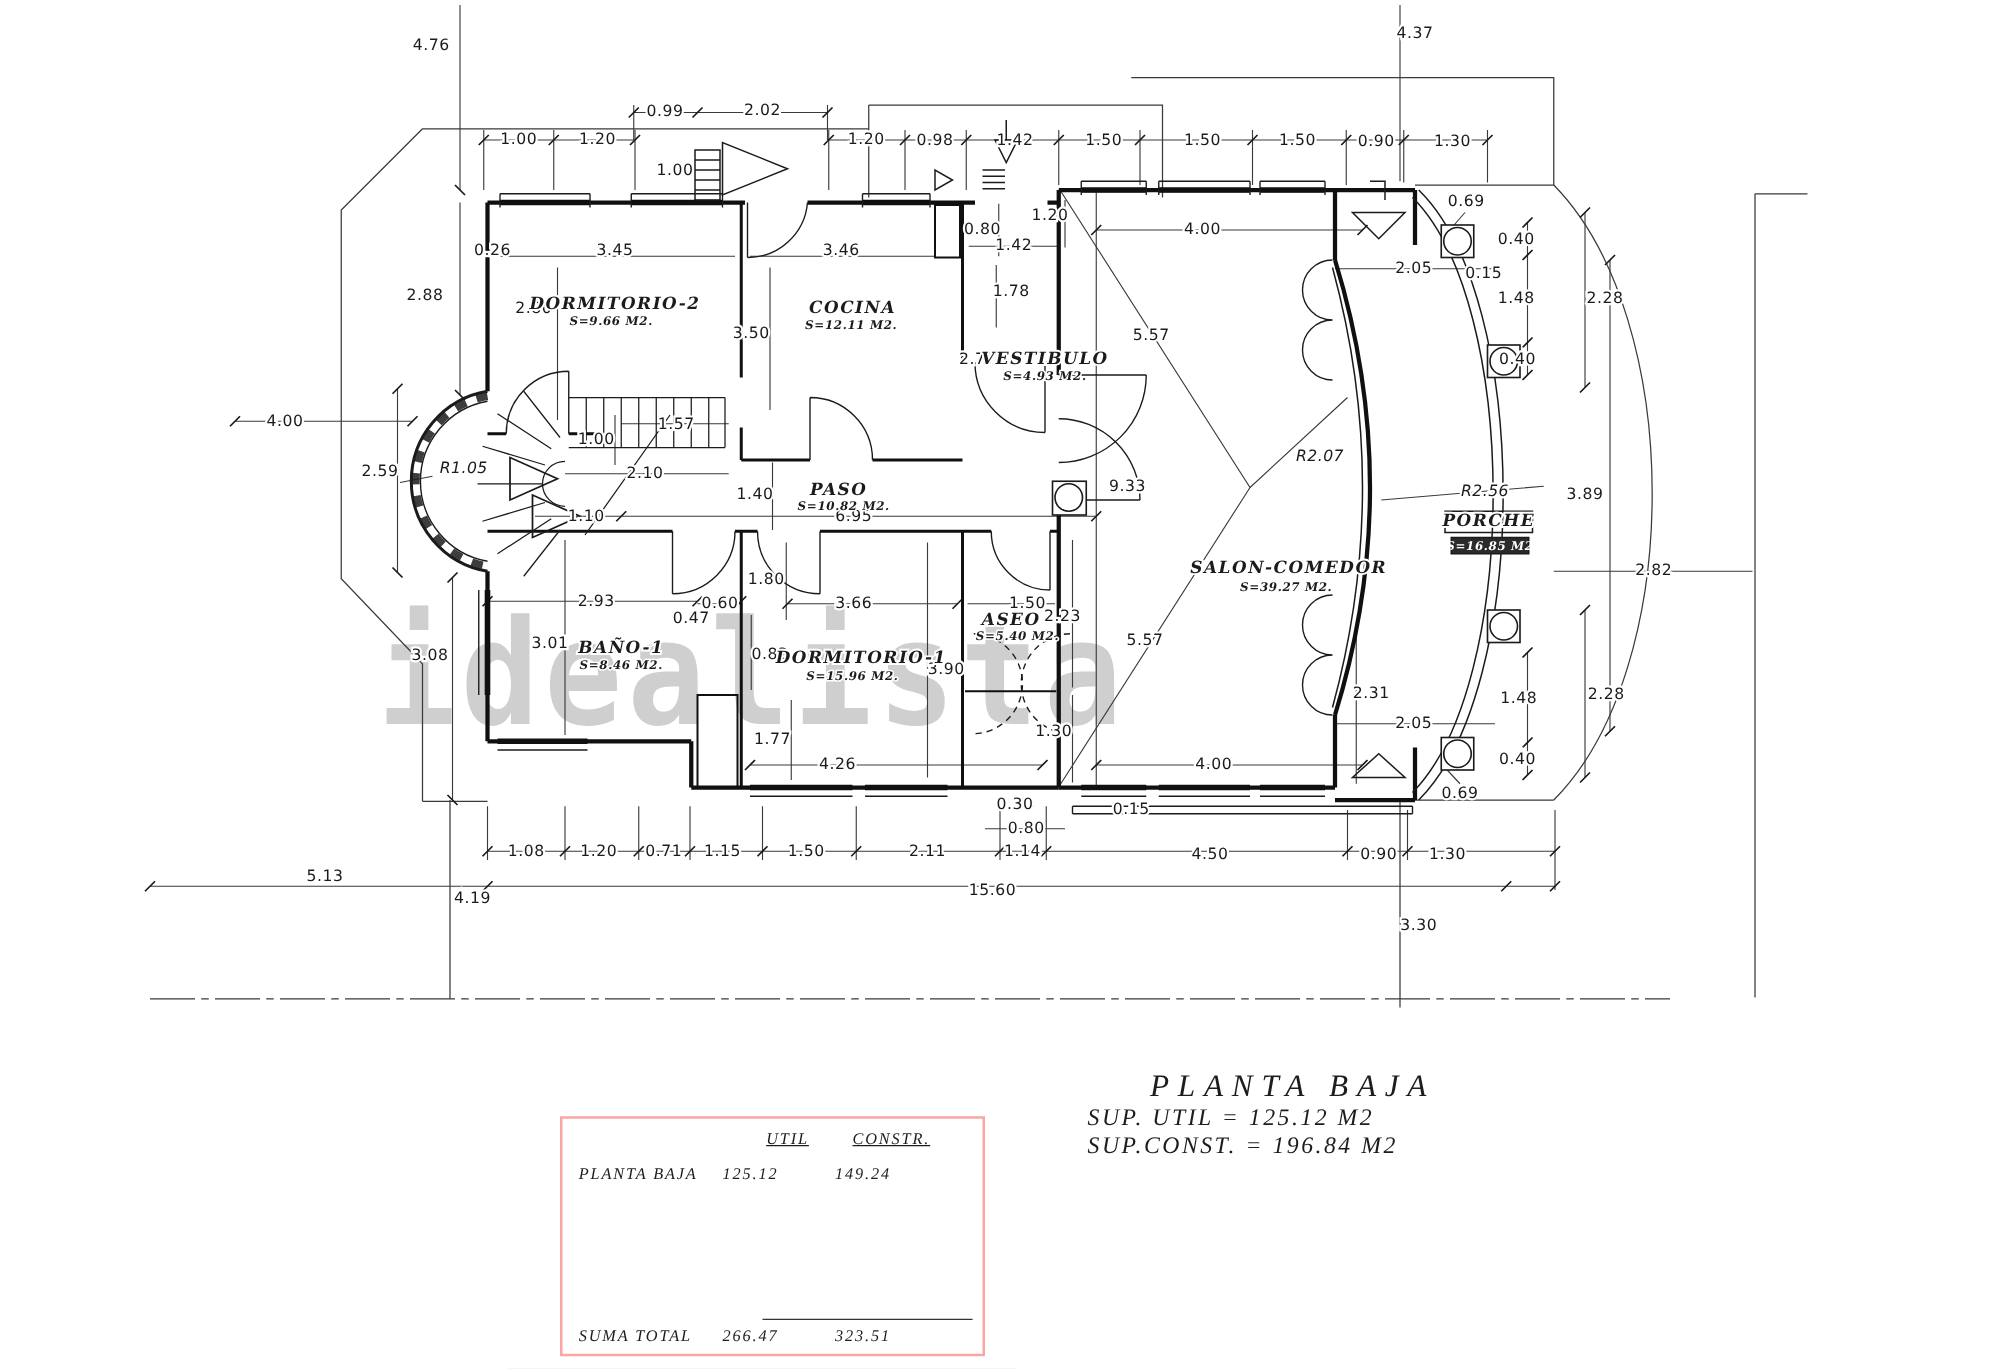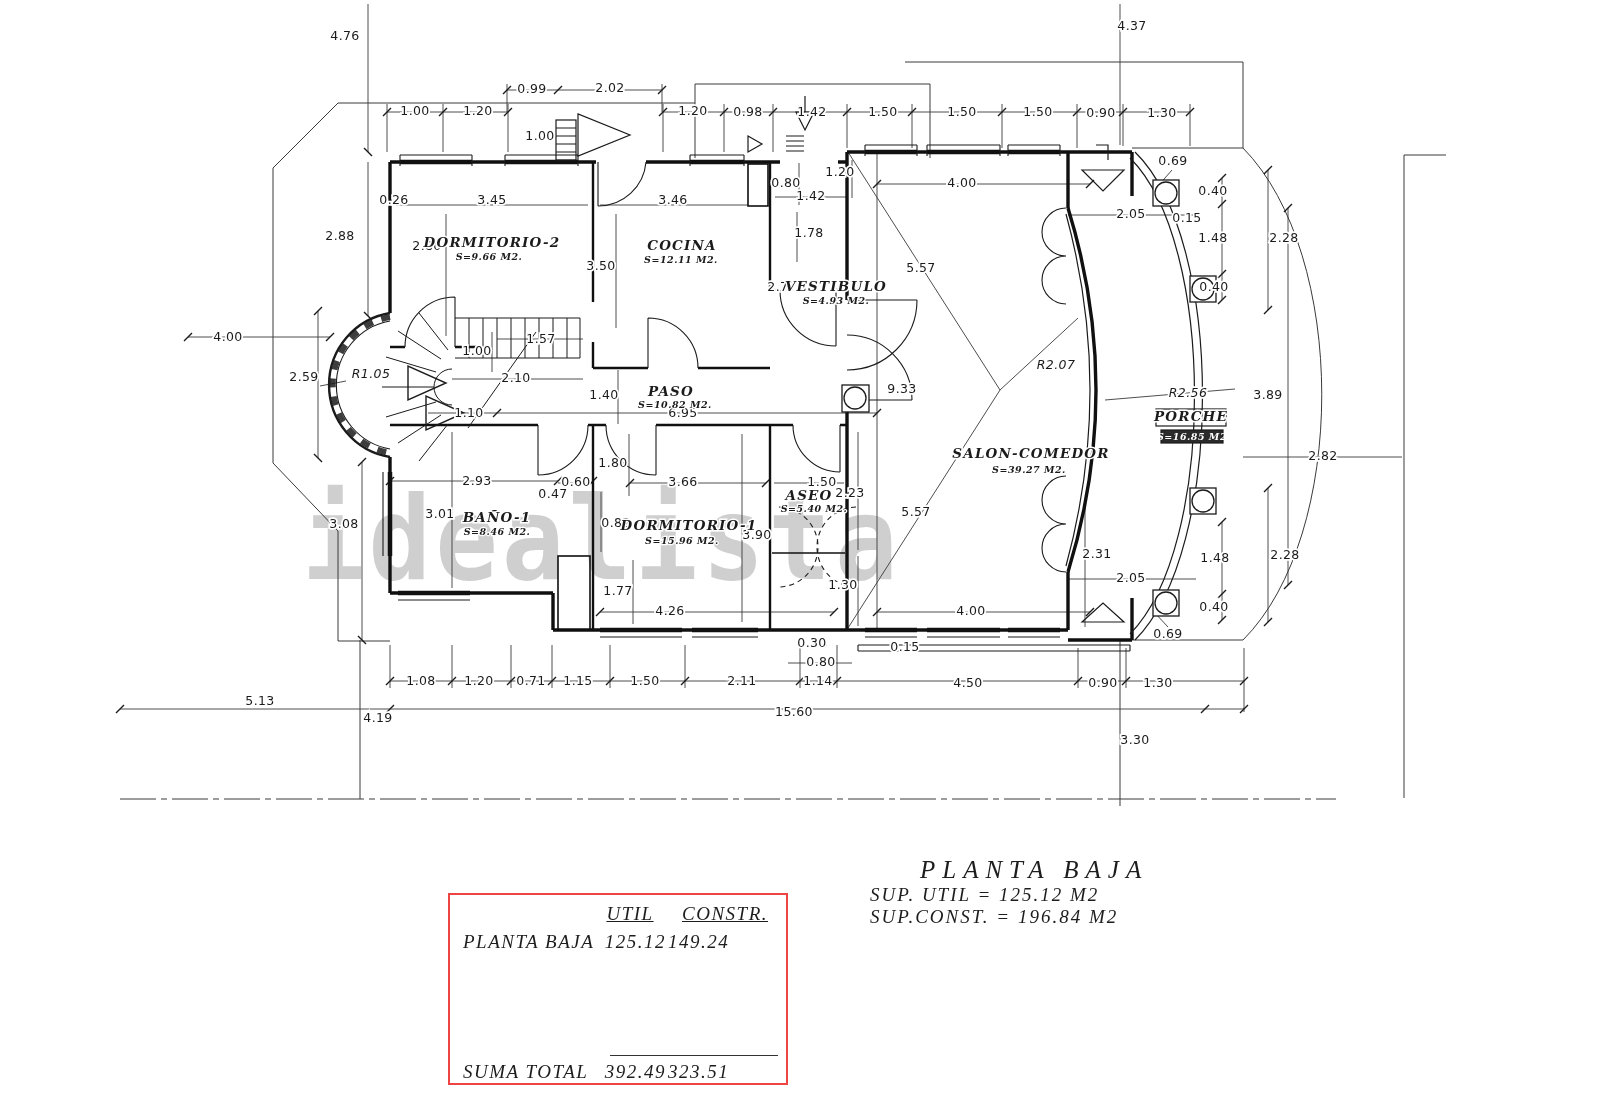--- a/index.html
+++ b/index.html
@@ -14,29 +14,29 @@
   text{fill:#1b1b1b;}
   .dim{font-family:"DejaVu Sans",sans-serif;font-size:12.5px;text-anchor:middle;
        paint-order:stroke;stroke:#ffffff;stroke-width:3.5px;letter-spacing:.4px;}
   .ann{font-style:italic;}
   .room{font-family:"DejaVu Serif",serif;font-size:13.5px;font-weight:bold;font-style:italic;
         text-anchor:middle;letter-spacing:1.2px;paint-order:stroke;stroke:#fff;stroke-width:3px;}
   .area{font-family:"DejaVu Serif",serif;font-size:9.5px;font-weight:bold;font-style:italic;
         text-anchor:middle;letter-spacing:.5px;paint-order:stroke;stroke:#fff;stroke-width:2.5px;}
   
   #summary-table{position:absolute;left:448px;top:893px;width:336px;height:188px;
-                 border:2px solid #ef4444;background:#fff;
+                 border:2px solid #fca5a5;background:#fff;
                  font-family:"Liberation Serif","DejaVu Serif",serif;font-style:italic;
-                 font-size:19px;color:#1d1d1d;letter-spacing:1.5px;}
+                 font-size:13px;color:#1d1d1d;letter-spacing:1.5px;}
   #summary-table .thead{position:absolute;top:8px;left:0;width:100%;}
   #summary-table .h-util{position:absolute;left:140px;width:80px;text-align:center;text-decoration:underline;}
   #summary-table .h-constr{position:absolute;left:232px;width:96px;text-decoration:underline;}
   .trow{position:absolute;left:0;width:100%;height:24px;}
   .trow .lbl{position:absolute;left:13px;white-space:nowrap;}
-  .trow .v1{position:absolute;left:116px;width:100px;text-align:right;}
+  .trow .v1{position:absolute;left:128px;width:100px;text-align:left;}
   .trow .v2{position:absolute;left:218px;width:110px;text-align:left;}
   #total-sep{position:absolute;left:160px;top:160px;width:168px;border-top:1.5px solid #333;}
   
   #title-block{position:absolute;left:870px;top:856px;color:#1d1d1d;
                font-family:"Liberation Serif","DejaVu Serif",serif;font-style:italic;}
   #plan-title{font-size:25px;letter-spacing:7px;margin-left:50px;}
   .sup-line{font-size:19px;letter-spacing:2px;white-space:nowrap;}
 </style>
 </head>
 <body>
@@ -330,21 +330,21 @@
       <span class="h-constr">CONSTR.</span>
     </div>
     <div class="trow" style="top:36px">
       <span class="lbl">PLANTA BAJA</span>
       <span class="v1">125.12</span>
       <span class="v2">149.24</span>
     </div>
     <div id="total-sep"></div>
     <div class="trow" style="top:166px">
       <span class="lbl">SUMA TOTAL</span>
-      <span class="v1">392.49</span>
+      <span class="v1">266.47</span>
       <span class="v2">323.51</span>
     </div>
   </div>
 
   <div id="title-block">
     <div id="plan-title">PLANTA BAJA</div>
     <div class="sup-line">SUP. UTIL = 125.12 M2</div>
     <div class="sup-line">SUP.CONST. = 196.84 M2</div>
   </div>
 

